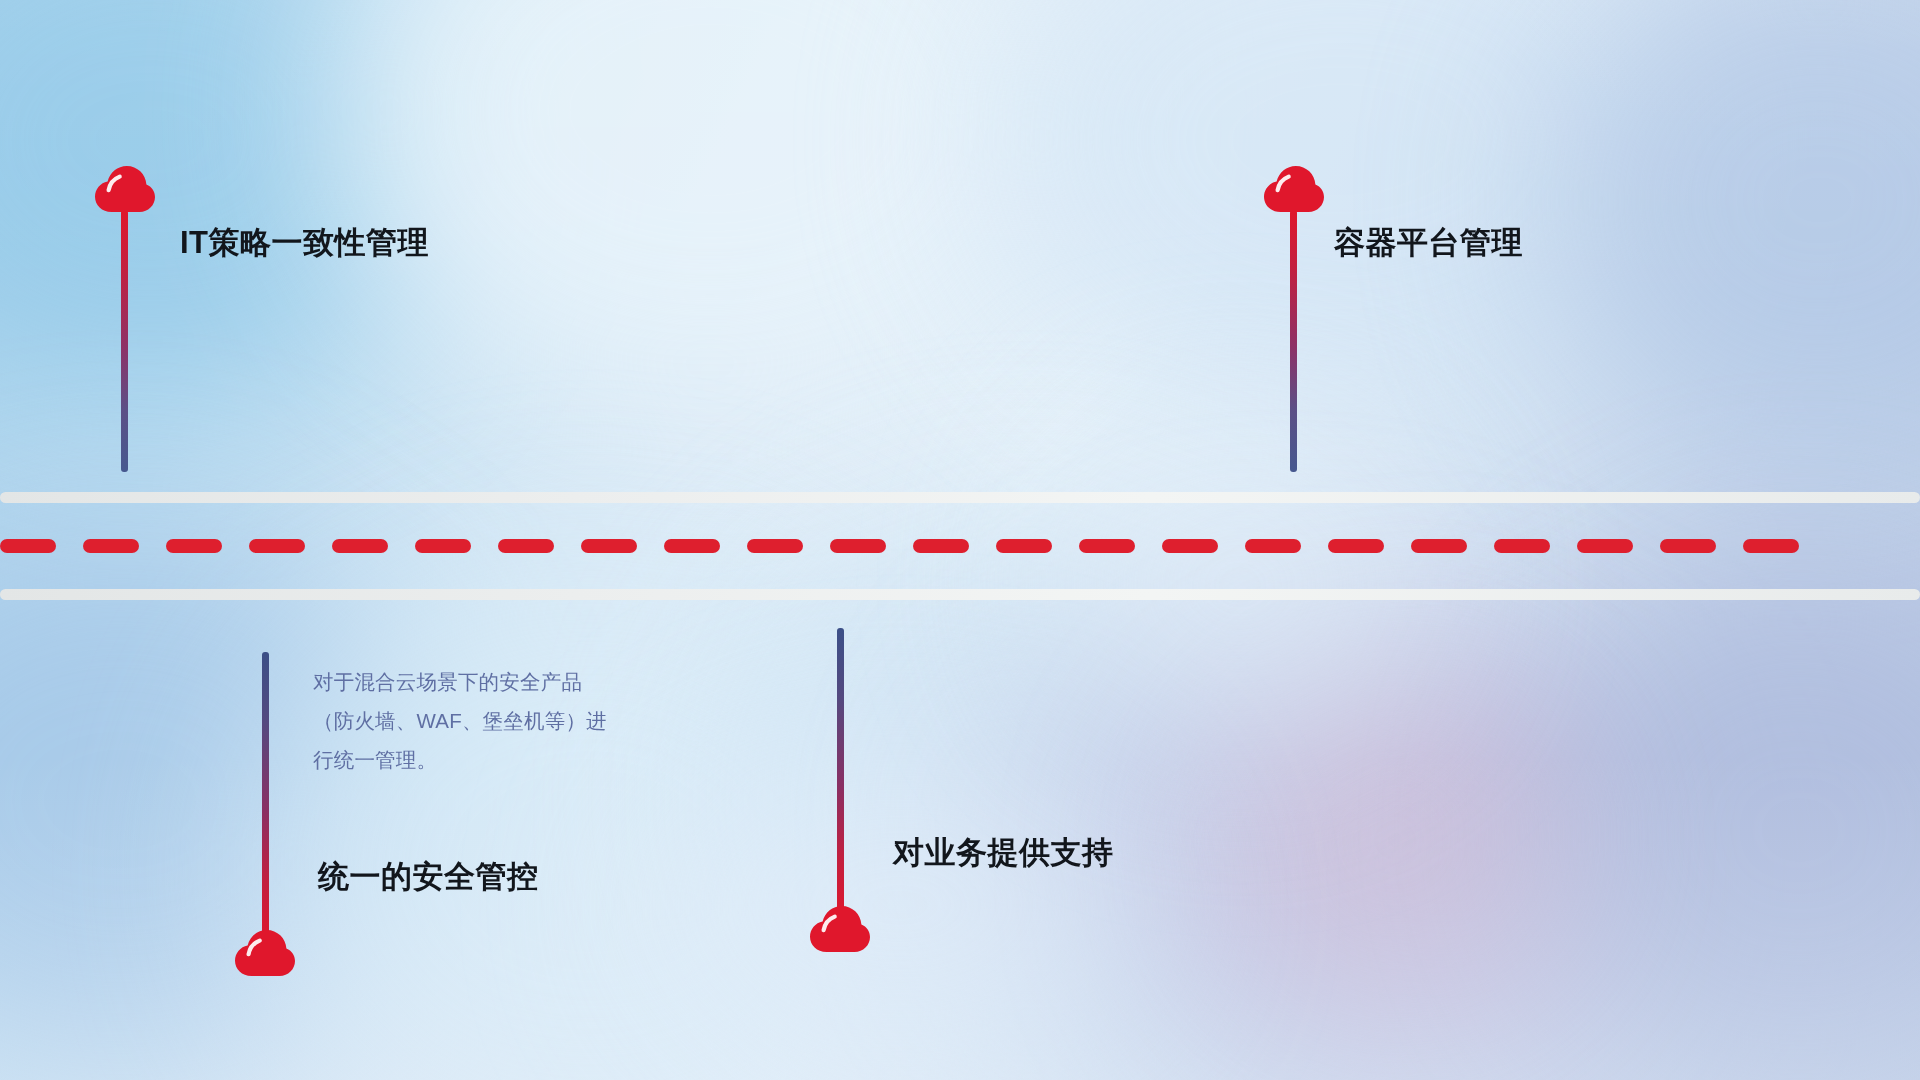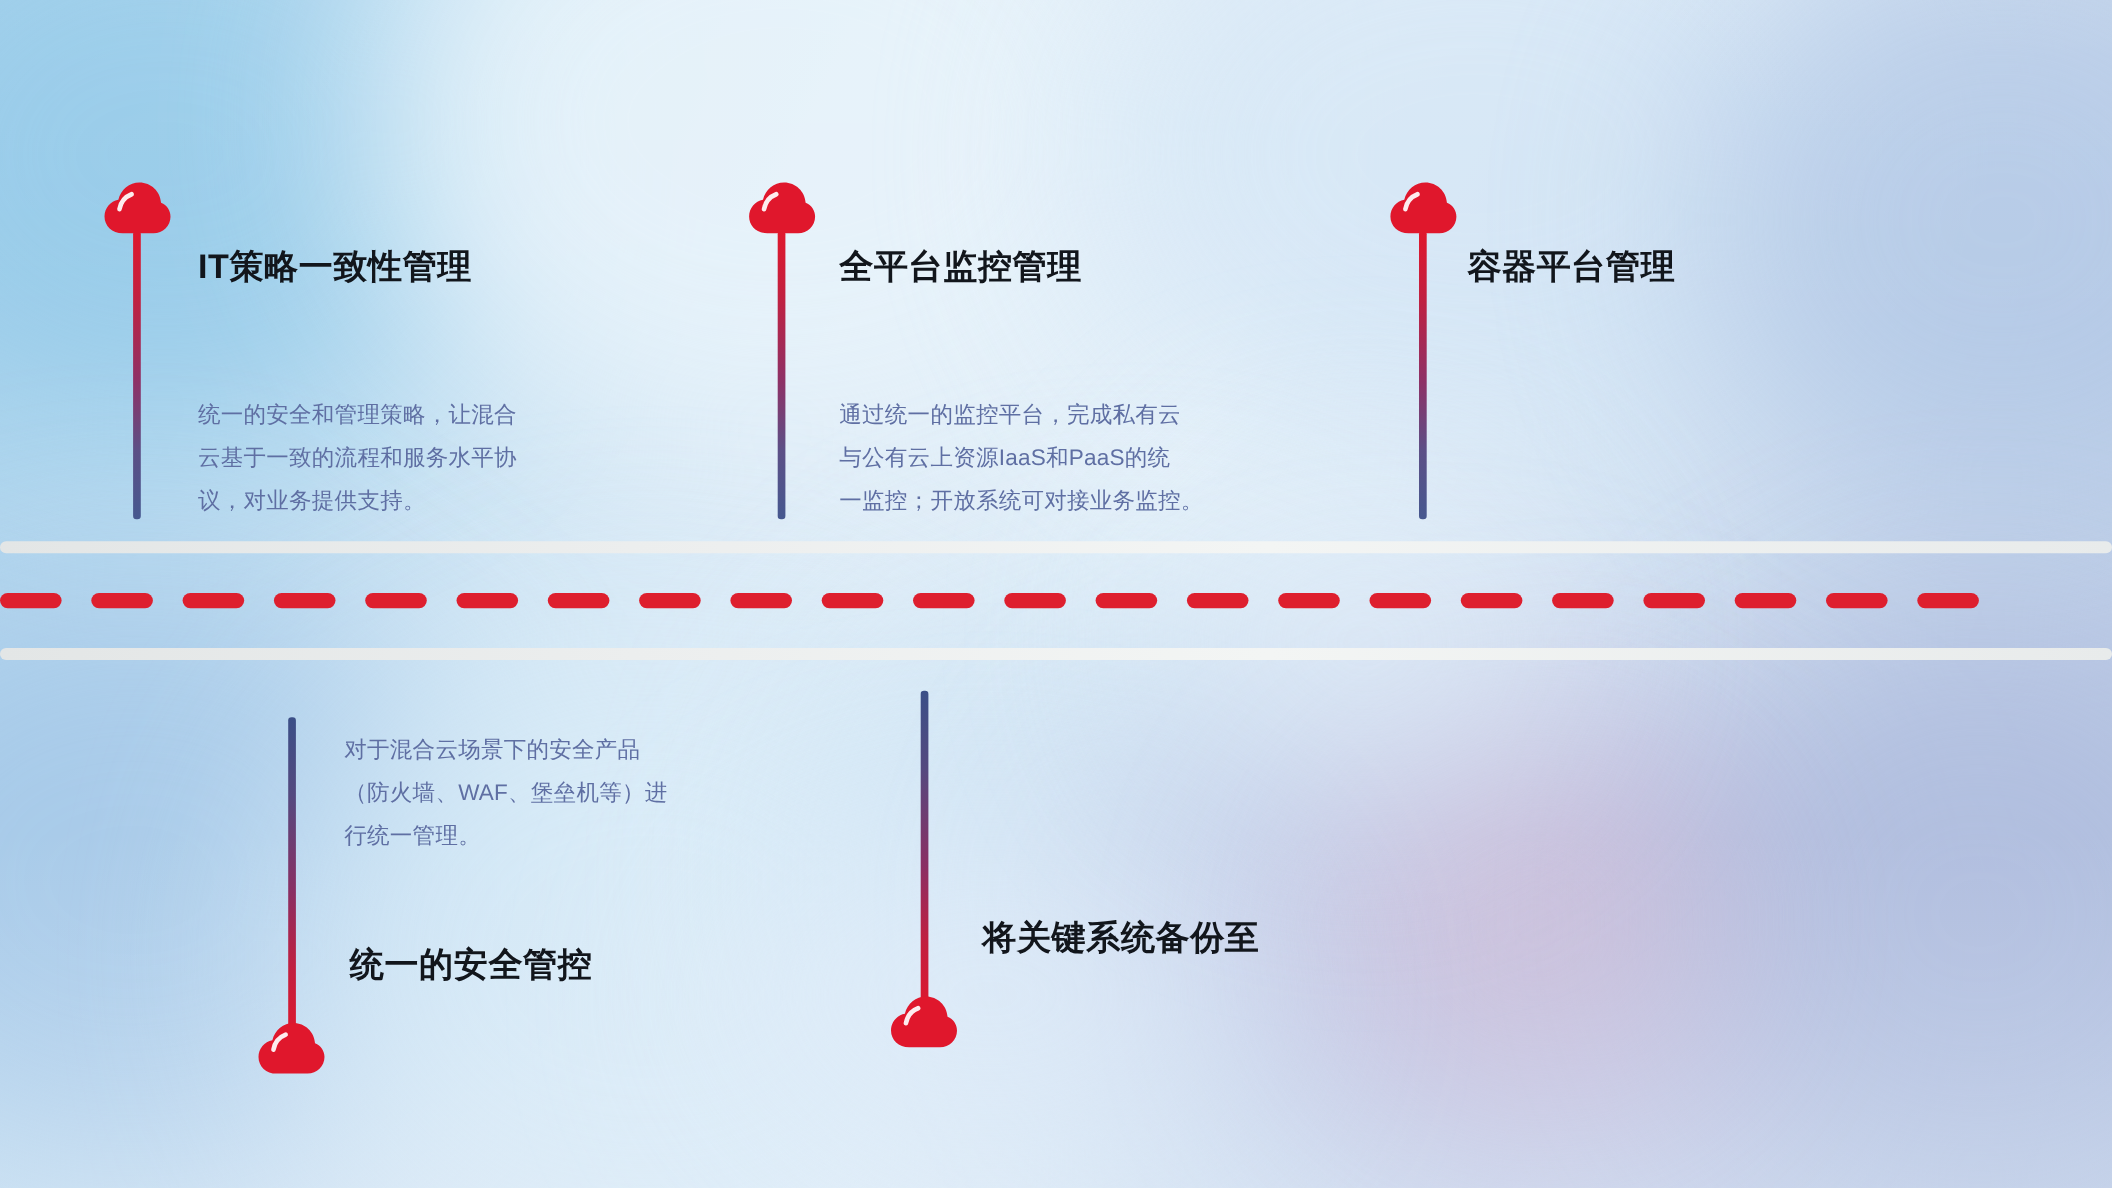--- a/index.html
+++ b/index.html
@@ -86,38 +86,22 @@
 
   <div class="col" style="left:0;top:0;width:640px;height:492px;">
     <div class="cloud" style="left:94px;top:165px;">
       <svg width="62" height="48" viewBox="0 0 62 48">
         <path d="M17.5 47C7.9 47 1 40.4 1 31.8c0-7.6 5.4-13.9 12.6-15.2C15.9 7.3 23.6 1 32.8 1c10.5 0 19 8.2 19.6 18.4C57.8 21.5 61 26.4 61 32c0 8.3-6.9 15-15.4 15z" fill="#e0172c"></path>
         <path d="M14.6 25.2c1.1-6.3 5.4-11.4 11.1-13.6" stroke="#ffffff" stroke-width="4.2" stroke-linecap="round" fill="none" opacity=".92"></path>
       </svg>
     </div>
     <div class="stem stem-top" style="left:121px;top:210px;height:262px;"></div>
     <div class="heading" style="left:180px;top:222px;">IT策略一致性管理</div>
-    <div class="body-text" style="left:180px;top:358px;width:430px;">统一的安全和管理策略，让混合
-云基于一致的流程和服务水平协
-议，对业务提供支持。</div>
   </div>
 
-  <div class="col" style="left:640px;top:0;width:640px;height:492px;">
-    <div class="cloud" style="left:40px;top:165px;">
-      <svg width="62" height="48" viewBox="0 0 62 48">
-        <path d="M17.5 47C7.9 47 1 40.4 1 31.8c0-7.6 5.4-13.9 12.6-15.2C15.9 7.3 23.6 1 32.8 1c10.5 0 19 8.2 19.6 18.4C57.8 21.5 61 26.4 61 32c0 8.3-6.9 15-15.4 15z" fill="#e0172c"></path>
-        <path d="M14.6 25.2c1.1-6.3 5.4-11.4 11.1-13.6" stroke="#ffffff" stroke-width="4.2" stroke-linecap="round" fill="none" opacity=".92"></path>
-      </svg>
-    </div>
-    <div class="stem stem-top" style="left:67px;top:210px;height:262px;"></div>
-    <div class="heading" style="left:123px;top:222px;">全平台监控管理</div>
-    <div class="body-text" style="left:123px;top:358px;width:450px;">通过统一的监控平台，完成私有云
-与公有云上资源IaaS和PaaS的统
-一监控；开放系统可对接业务监控。</div>
-  </div>
 
   <div class="col" style="left:1220px;top:0;width:700px;height:536px;">
     <div class="cloud" style="left:43px;top:165px;">
       <svg width="62" height="48" viewBox="0 0 62 48">
         <path d="M17.5 47C7.9 47 1 40.4 1 31.8c0-7.6 5.4-13.9 12.6-15.2C15.9 7.3 23.6 1 32.8 1c10.5 0 19 8.2 19.6 18.4C57.8 21.5 61 26.4 61 32c0 8.3-6.9 15-15.4 15z" fill="#e0172c"></path>
         <path d="M14.6 25.2c1.1-6.3 5.4-11.4 11.1-13.6" stroke="#ffffff" stroke-width="4.2" stroke-linecap="round" fill="none" opacity=".92"></path>
       </svg>
     </div>
     <div class="stem stem-top" style="left:70px;top:210px;height:262px;"></div>
     <div class="heading" style="left:114px;top:222px;">容器平台管理</div>
@@ -161,21 +145,21 @@
     <div class="cloud" style="left:234px;top:305px;">
       <svg width="62" height="48" viewBox="0 0 62 48">
         <path d="M17.5 47C7.9 47 1 40.4 1 31.8c0-7.6 5.4-13.9 12.6-15.2C15.9 7.3 23.6 1 32.8 1c10.5 0 19 8.2 19.6 18.4C57.8 21.5 61 26.4 61 32c0 8.3-6.9 15-15.4 15z" fill="#e0172c"></path>
         <path d="M14.6 25.2c1.1-6.3 5.4-11.4 11.1-13.6" stroke="#ffffff" stroke-width="4.2" stroke-linecap="round" fill="none" opacity=".92"></path>
       </svg>
     </div>
   </div>
 
   <div class="col" style="left:640px;top:600px;width:640px;height:480px;">
     <div class="stem stem-bot" style="left:197px;top:28px;height:294px;"></div>
-    <div class="heading" style="left:253px;top:232px;">将关键系统备份至</div>
+    <div class="heading" style="left:253px;top:232px;">对业务提供支持</div>
     <div class="cloud" style="left:169px;top:305px;">
       <svg width="62" height="48" viewBox="0 0 62 48">
         <path d="M17.5 47C7.9 47 1 40.4 1 31.8c0-7.6 5.4-13.9 12.6-15.2C15.9 7.3 23.6 1 32.8 1c10.5 0 19 8.2 19.6 18.4C57.8 21.5 61 26.4 61 32c0 8.3-6.9 15-15.4 15z" fill="#e0172c"></path>
         <path d="M14.6 25.2c1.1-6.3 5.4-11.4 11.1-13.6" stroke="#ffffff" stroke-width="4.2" stroke-linecap="round" fill="none" opacity=".92"></path>
       </svg>
     </div>
   </div>
 
 
 </div>

